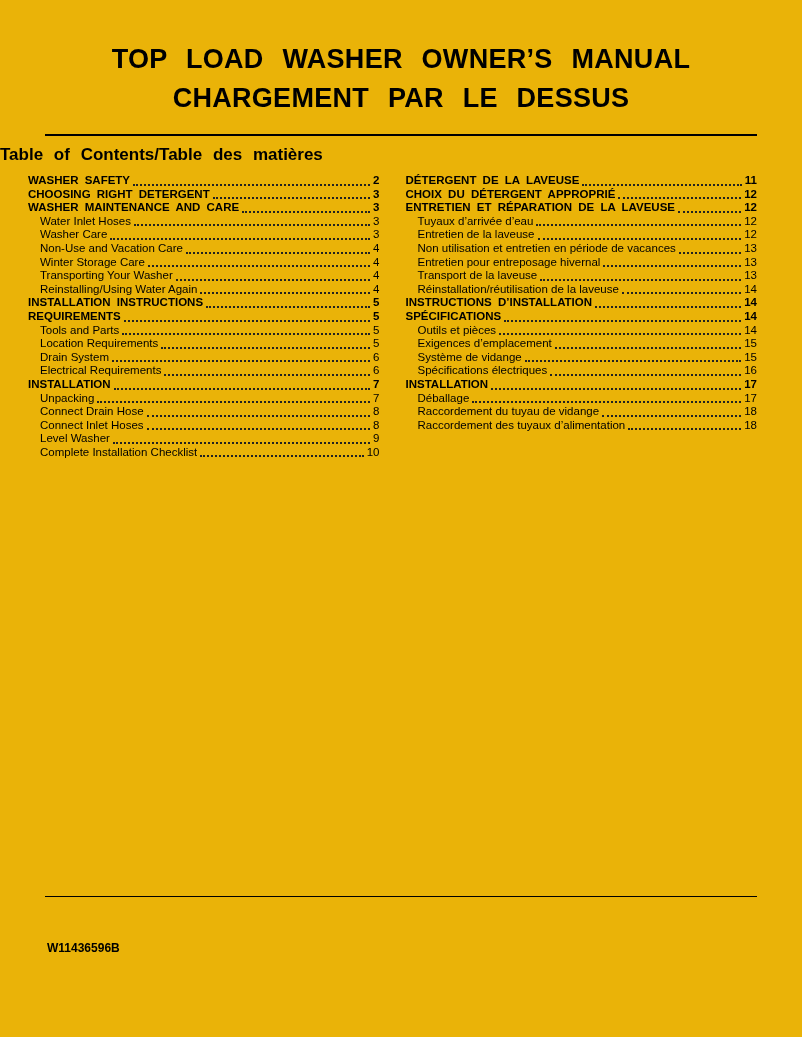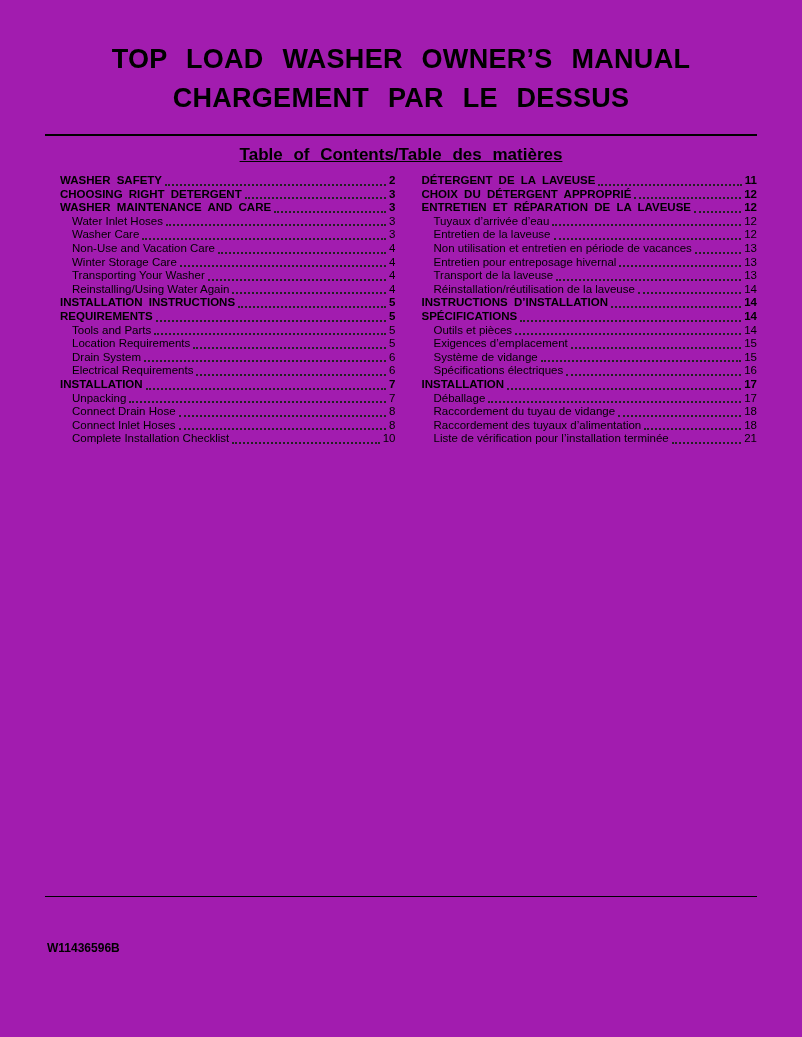--- a/index.html
+++ b/index.html
@@ -6,49 +6,47 @@
     margin: 0;
     padding: 0;
     background: #ffffff;
     font-family: "Liberation Sans", sans-serif;
     color: #000;
   }
   .page {
     position: relative;
     width: 802px;
     height: 1037px;
-    background: #a21caf;
+    background: #eab308;
     overflow: hidden;
   }
   .title-block {
     margin-top: 40px;
     text-align: center;
   }
   .title-line {
     font-size: 27px;
     font-weight: bold;
     line-height: 39px;
     word-spacing: 11px;
     letter-spacing: 0.3px;
   }
   .rule-top {
     margin: 16px 45px 0 45px;
     border-top: 2px solid #000;
   }
   .toc-heading {
     margin-top: 9px;
-    text-align: center;
     font-size: 17px;
     font-weight: bold;
     word-spacing: 6px;
-    text-decoration: underline;
   }
   .toc-columns {
     display: flex;
-    margin: 9px 45px 0 60px;
+    margin: 9px 45px 0 28px;
     gap: 26px;
   }
   .toc-col {
     flex: 1;
     min-width: 0;
   }
   .toc-row {
     display: flex;
     align-items: flex-end;
     font-size: 11.5px;
@@ -197,20 +195,25 @@
           <span class="toc-label">Connect Drain Hose</span>
           <span class="toc-leader"></span>
           <span class="toc-page">8</span>
         </div>
         <div class="toc-row item">
           <span class="toc-label">Connect Inlet Hoses</span>
           <span class="toc-leader"></span>
           <span class="toc-page">8</span>
         </div>
         <div class="toc-row item">
+          <span class="toc-label">Level Washer</span>
+          <span class="toc-leader"></span>
+          <span class="toc-page">9</span>
+        </div>
+        <div class="toc-row item">
           <span class="toc-label">Complete Installation Checklist</span>
           <span class="toc-leader"></span>
           <span class="toc-page">10</span>
         </div>
       </div>
     <div class="toc-col">
         <div class="toc-row section">
           <span class="toc-label">DÉTERGENT DE LA LAVEUSE</span>
           <span class="toc-leader"></span>
           <span class="toc-page">11</span>
@@ -298,25 +301,20 @@
         <div class="toc-row item">
           <span class="toc-label">Raccordement du tuyau de vidange</span>
           <span class="toc-leader"></span>
           <span class="toc-page">18</span>
         </div>
         <div class="toc-row item">
           <span class="toc-label">Raccordement des tuyaux d’alimentation</span>
           <span class="toc-leader"></span>
           <span class="toc-page">18</span>
         </div>
-        <div class="toc-row item">
-          <span class="toc-label">Liste de vérification pour l’installation terminée</span>
-          <span class="toc-leader"></span>
-          <span class="toc-page">21</span>
-        </div>
       </div>
   </div>
 
   <div class="rule-bottom"></div>
 
   <div class="footer-code">W11436596B</div>
 
 </div>
 
 </body></html>

